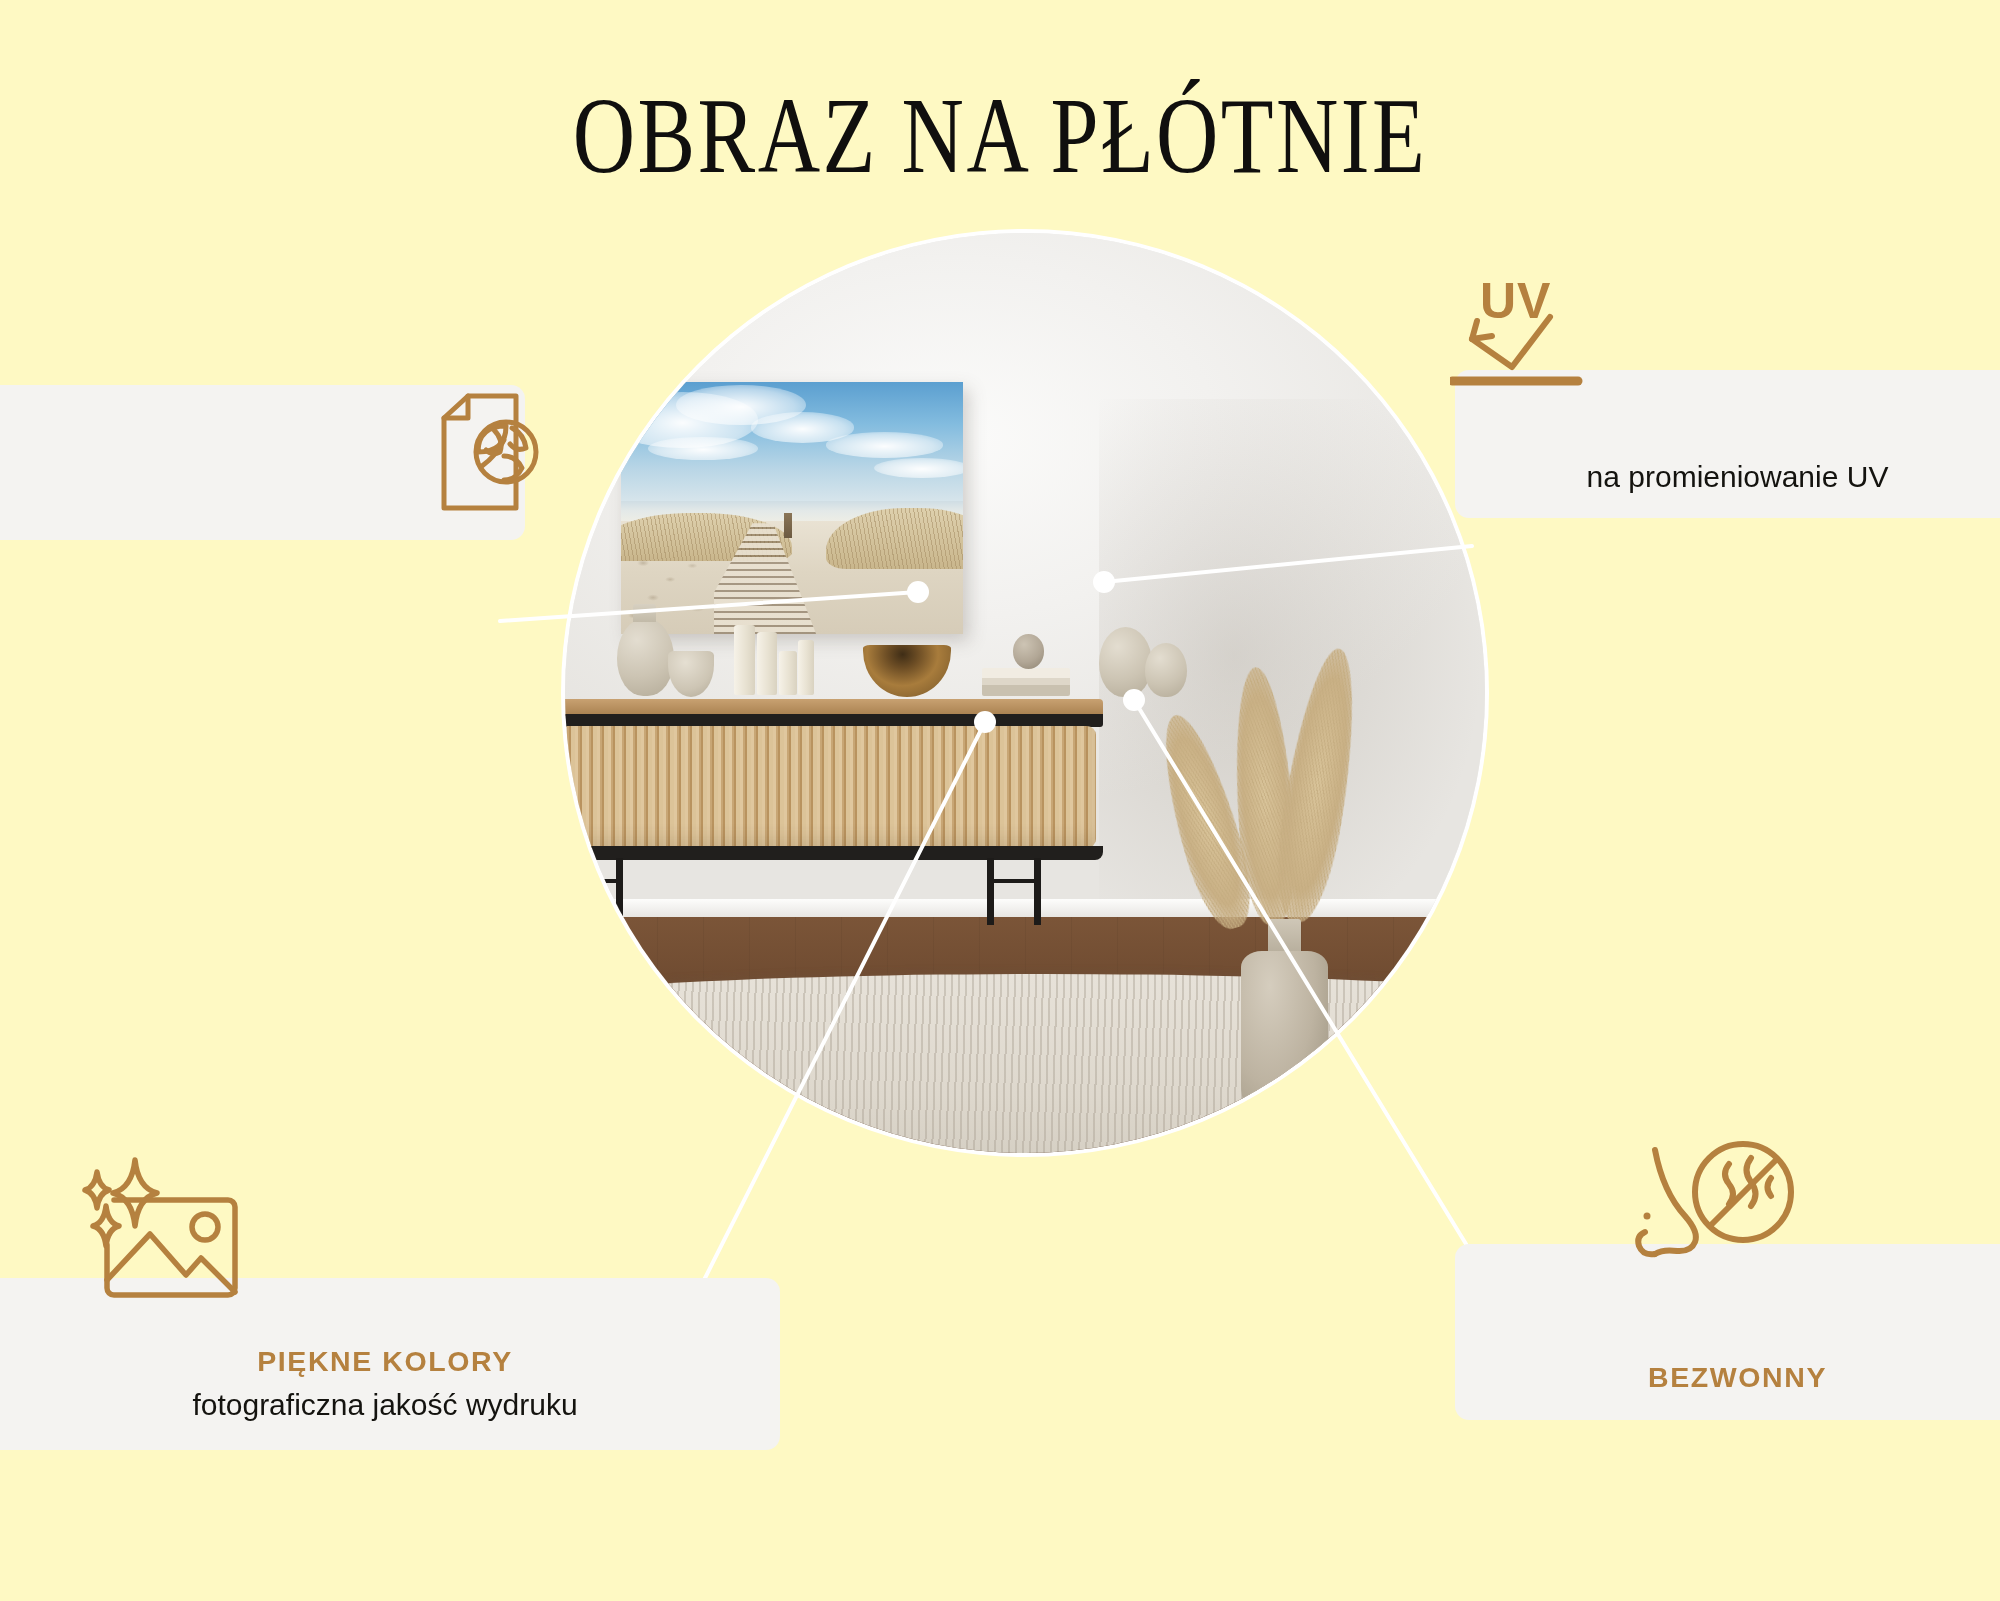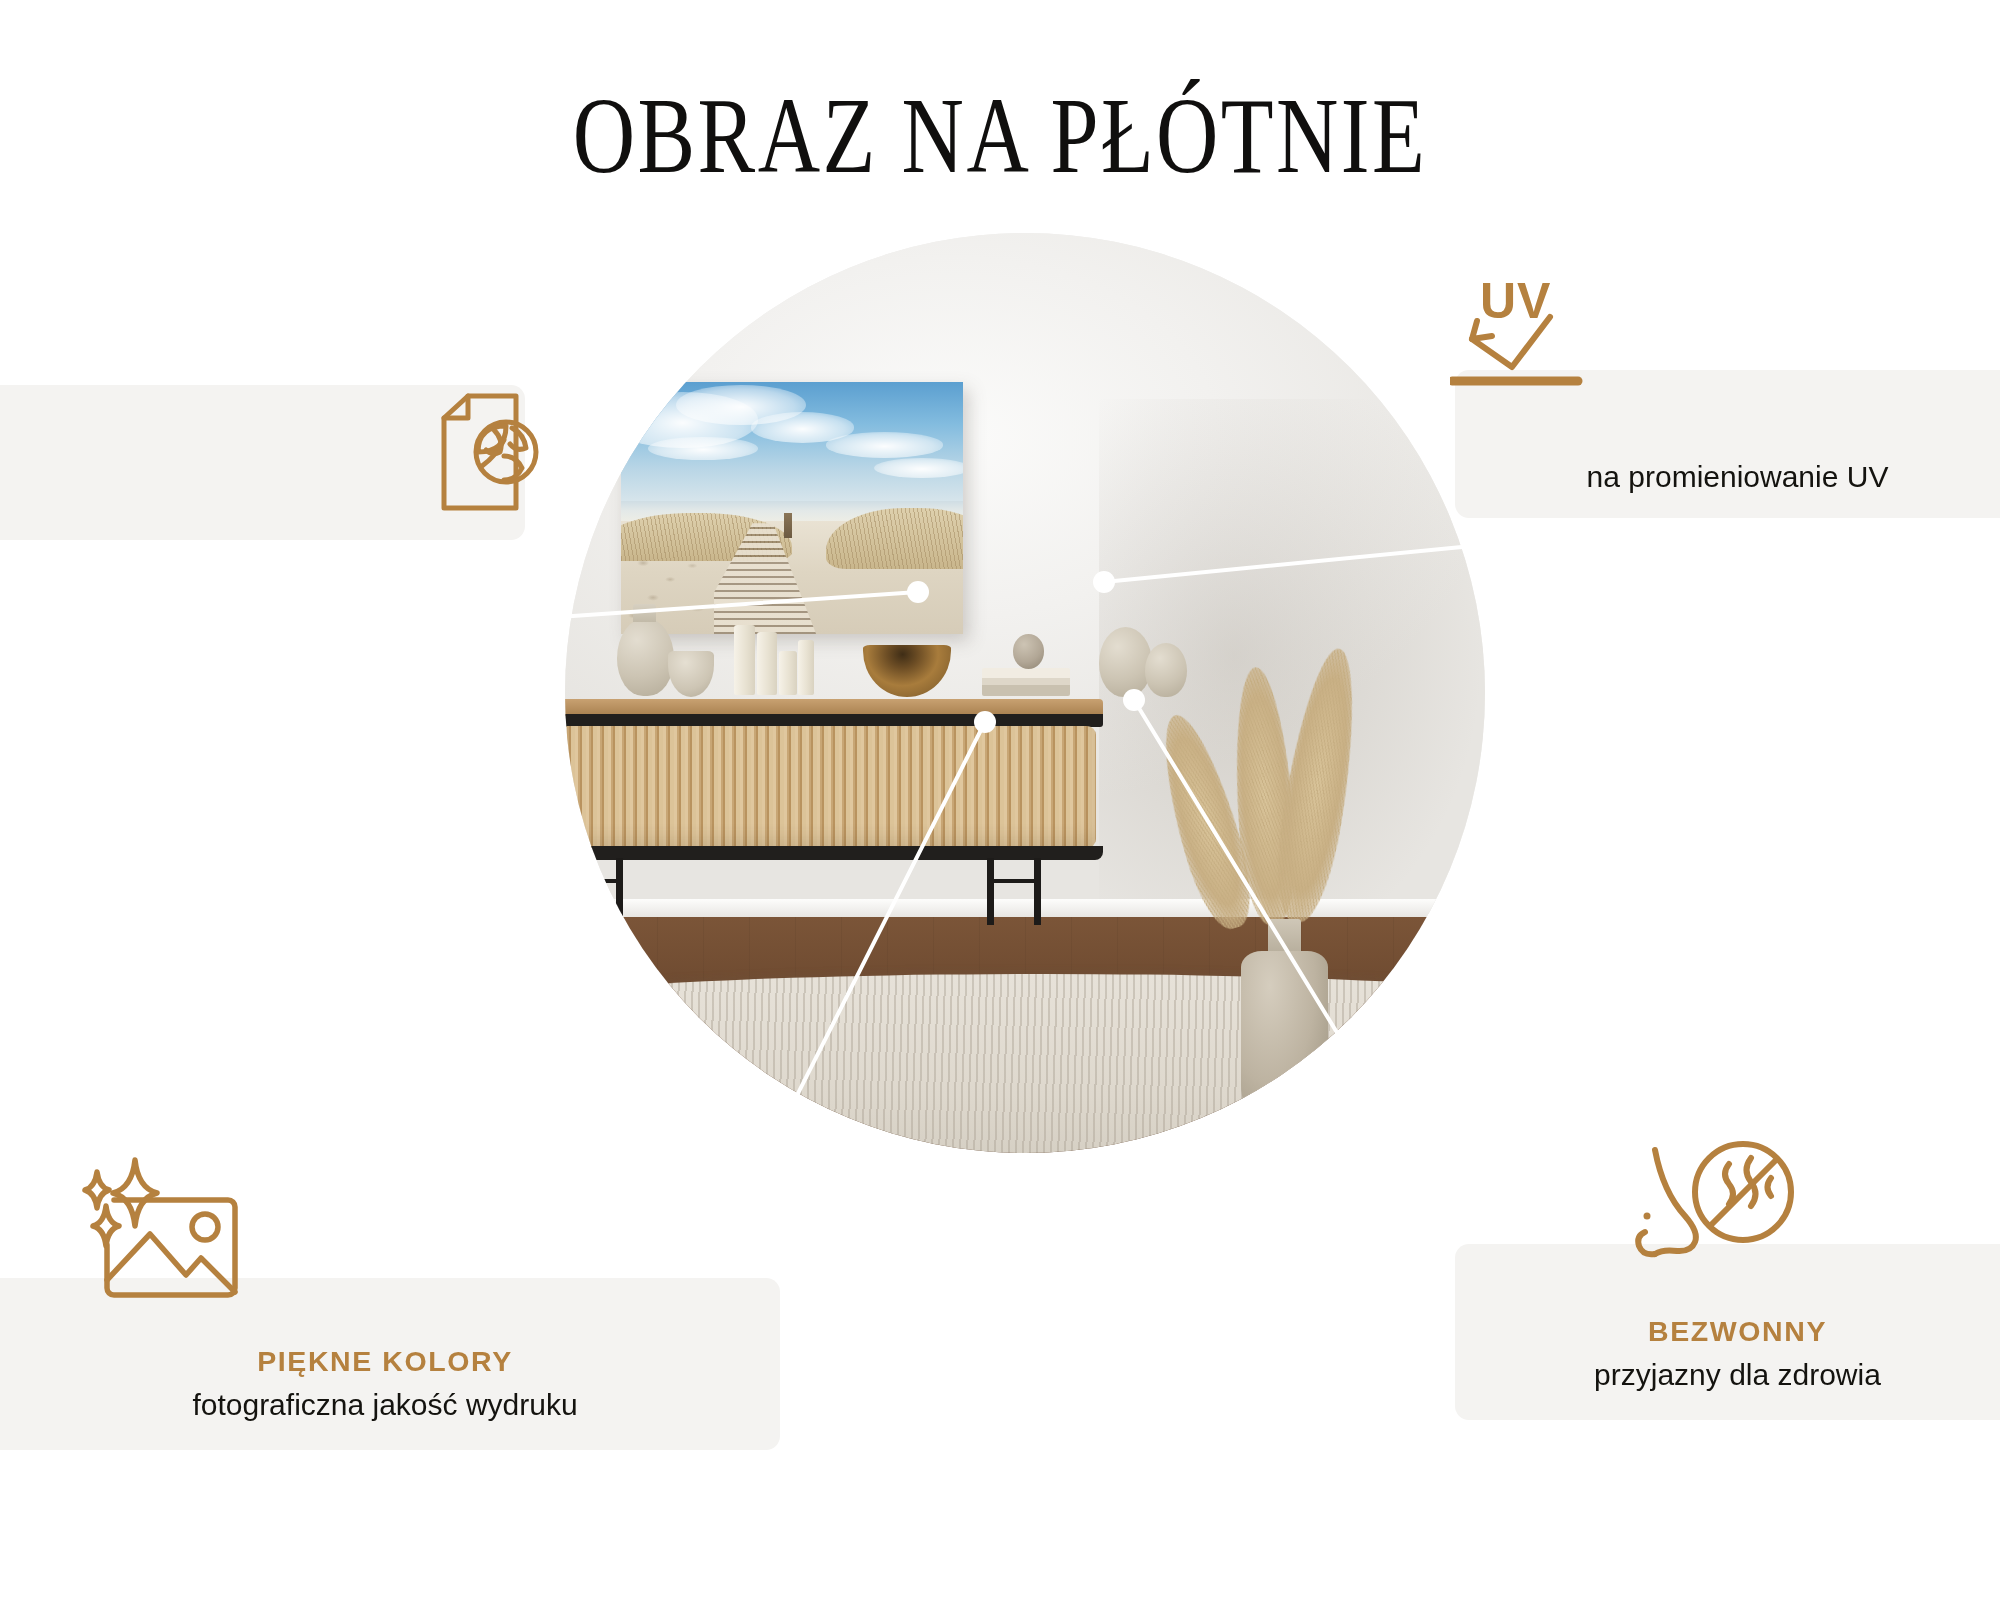--- a/index.html
+++ b/index.html
@@ -7,21 +7,21 @@
   html, body {
     width:2000px; height:1601px;
     background:#e8e7e4;
     font-family:"Liberation Sans", sans-serif;
     overflow:hidden;
   }
 
   #stage {
     position:relative;
     width:2000px; height:1601px;
-    background:#ffffff;
+    background:#fef9c3;
   }
 
   
   #page-title {
     position:absolute;
     top:78px; left:0; width:2000px;
     text-align:center;
     font-family:"Liberation Serif", serif;
     font-size:108px;
     font-weight:400;
@@ -409,21 +409,20 @@
       <circle cx="137" cy="77" r="13"></circle>
       <path d="M39 130 L82 84 L118 125 L133 108 L167 142"></path>
       <path d="M67 10 q3 28 22 33 q-19 5 -22 33 q-3 -28 -22 -33 q19 -5 22 -33 z"></path>
       <path d="M29 22 q2 15 12 18 q-10 3 -12 18 q-2 -15 -12 -18 q10 -3 12 -18 z"></path>
       <path d="M38 56 q2 17 13 20 q-11 3 -13 20 q-2 -17 -13 -20 q11 -3 13 -20 z"></path>
     </svg>
   </div>
 
   <div id="card-odor" class="card">
     <div class="card-title">BEZWONNY</div>
-    <div class="card-sub">przyjazny dla zdrowia</div>
   </div>
   <div id="icon-odor" class="icon-wrap">
     <svg width="180" height="148" viewBox="0 0 180 148" fill="none" stroke="#b5813f" stroke-width="6" stroke-linecap="round" stroke-linejoin="round">
       <path d="M30 18 q8 42 30 66 q14 16 10 26 q-4 10 -18 9 q-14 -2 -22 3"></path>
       <path d="M30 122 q-12 2 -16 -8 q-3 -10 6 -14"></path>
       <circle cx="22" cy="84" r="3.5" fill="#b5813f" stroke="none"></circle>
       <circle cx="118" cy="60" r="48"></circle>
       <line x1="85" y1="94" x2="152" y2="27"></line>
       <path d="M104 32 q-8 10 0 20 q8 10 0 20"></path>
       <path d="M126 26 q-9 12 0 24 q9 12 0 24"></path>

